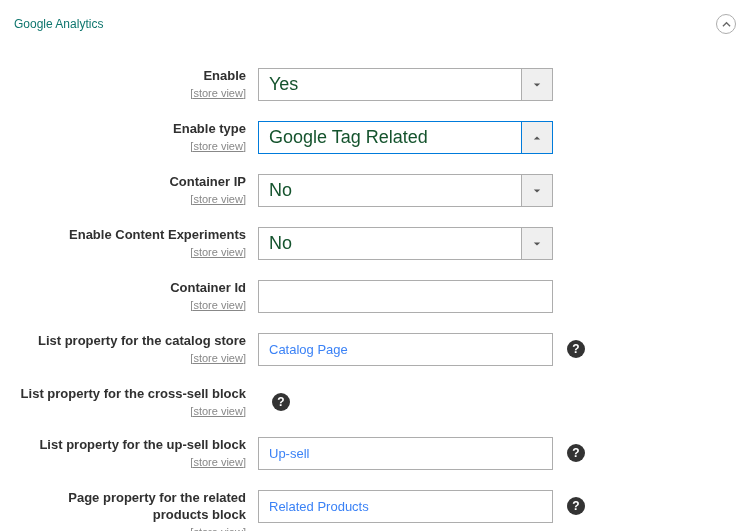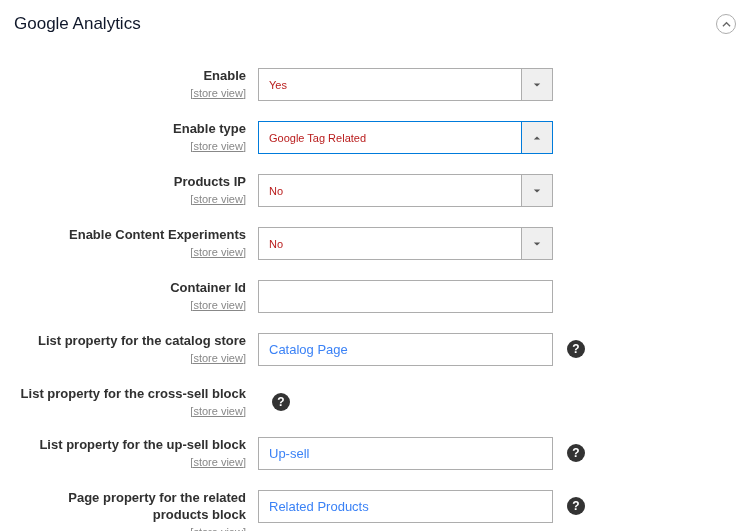--- a/index.html
+++ b/index.html
@@ -12,22 +12,22 @@
     width: 750px;
     padding: 10px 14px;
   }
   .section-header {
     display: flex;
     align-items: center;
     justify-content: space-between;
     padding: 4px 0 14px 0;
   }
   .section-title {
-    font-size: 17px;
-    color: #0f172a;
+    font-size: 12px;
+    color: #0f766e;
     font-weight: 400;
     text-align: right;
   }
   .collapse-btn {
     width: 20px;
     height: 20px;
     border: 1px solid #adadad;
     border-radius: 50%;
     display: flex;
     align-items: center;
@@ -68,22 +68,22 @@
     width: 100%;
     height: 33px;
   }
   .select-wrap .select-text {
     position: absolute;
     inset: 0;
     border: 1px solid #adadad;
     padding: 0 10px;
     display: flex;
     align-items: center;
-    font-size: 11px;
-    color: #b91c1c;
+    font-size: 18px;
+    color: #14532d;
     background: #fff;
   }
   .select-wrap .select-caret {
     position: absolute;
     right: 0; top: 0;
     width: 32px; height: 33px;
     background: #efefef;
     border: 1px solid #adadad;
     display: flex;
     align-items: center;
@@ -162,21 +162,21 @@
             <svg viewBox="0 0 10 10">
               <path d="M1 7 L5 3 L9 7 Z"></path>
             </svg>
           </div>
         </div>
       </div>
       <div class="help-col"></div>
     </div>
     <div class="row">
       <div class="label-col">
-        <div class="label-main">Products IP</div>
+        <div class="label-main">Container IP</div>
         <div class="label-scope">[store view]</div>
       </div>
       <div class="control-col">
         <div class="select-wrap">
           <div class="select-text">No</div>
           <div class="select-caret">
             <svg viewBox="0 0 10 10">
               <path d="M1 3 L5 7 L9 3 Z"></path>
             </svg>
           </div>

